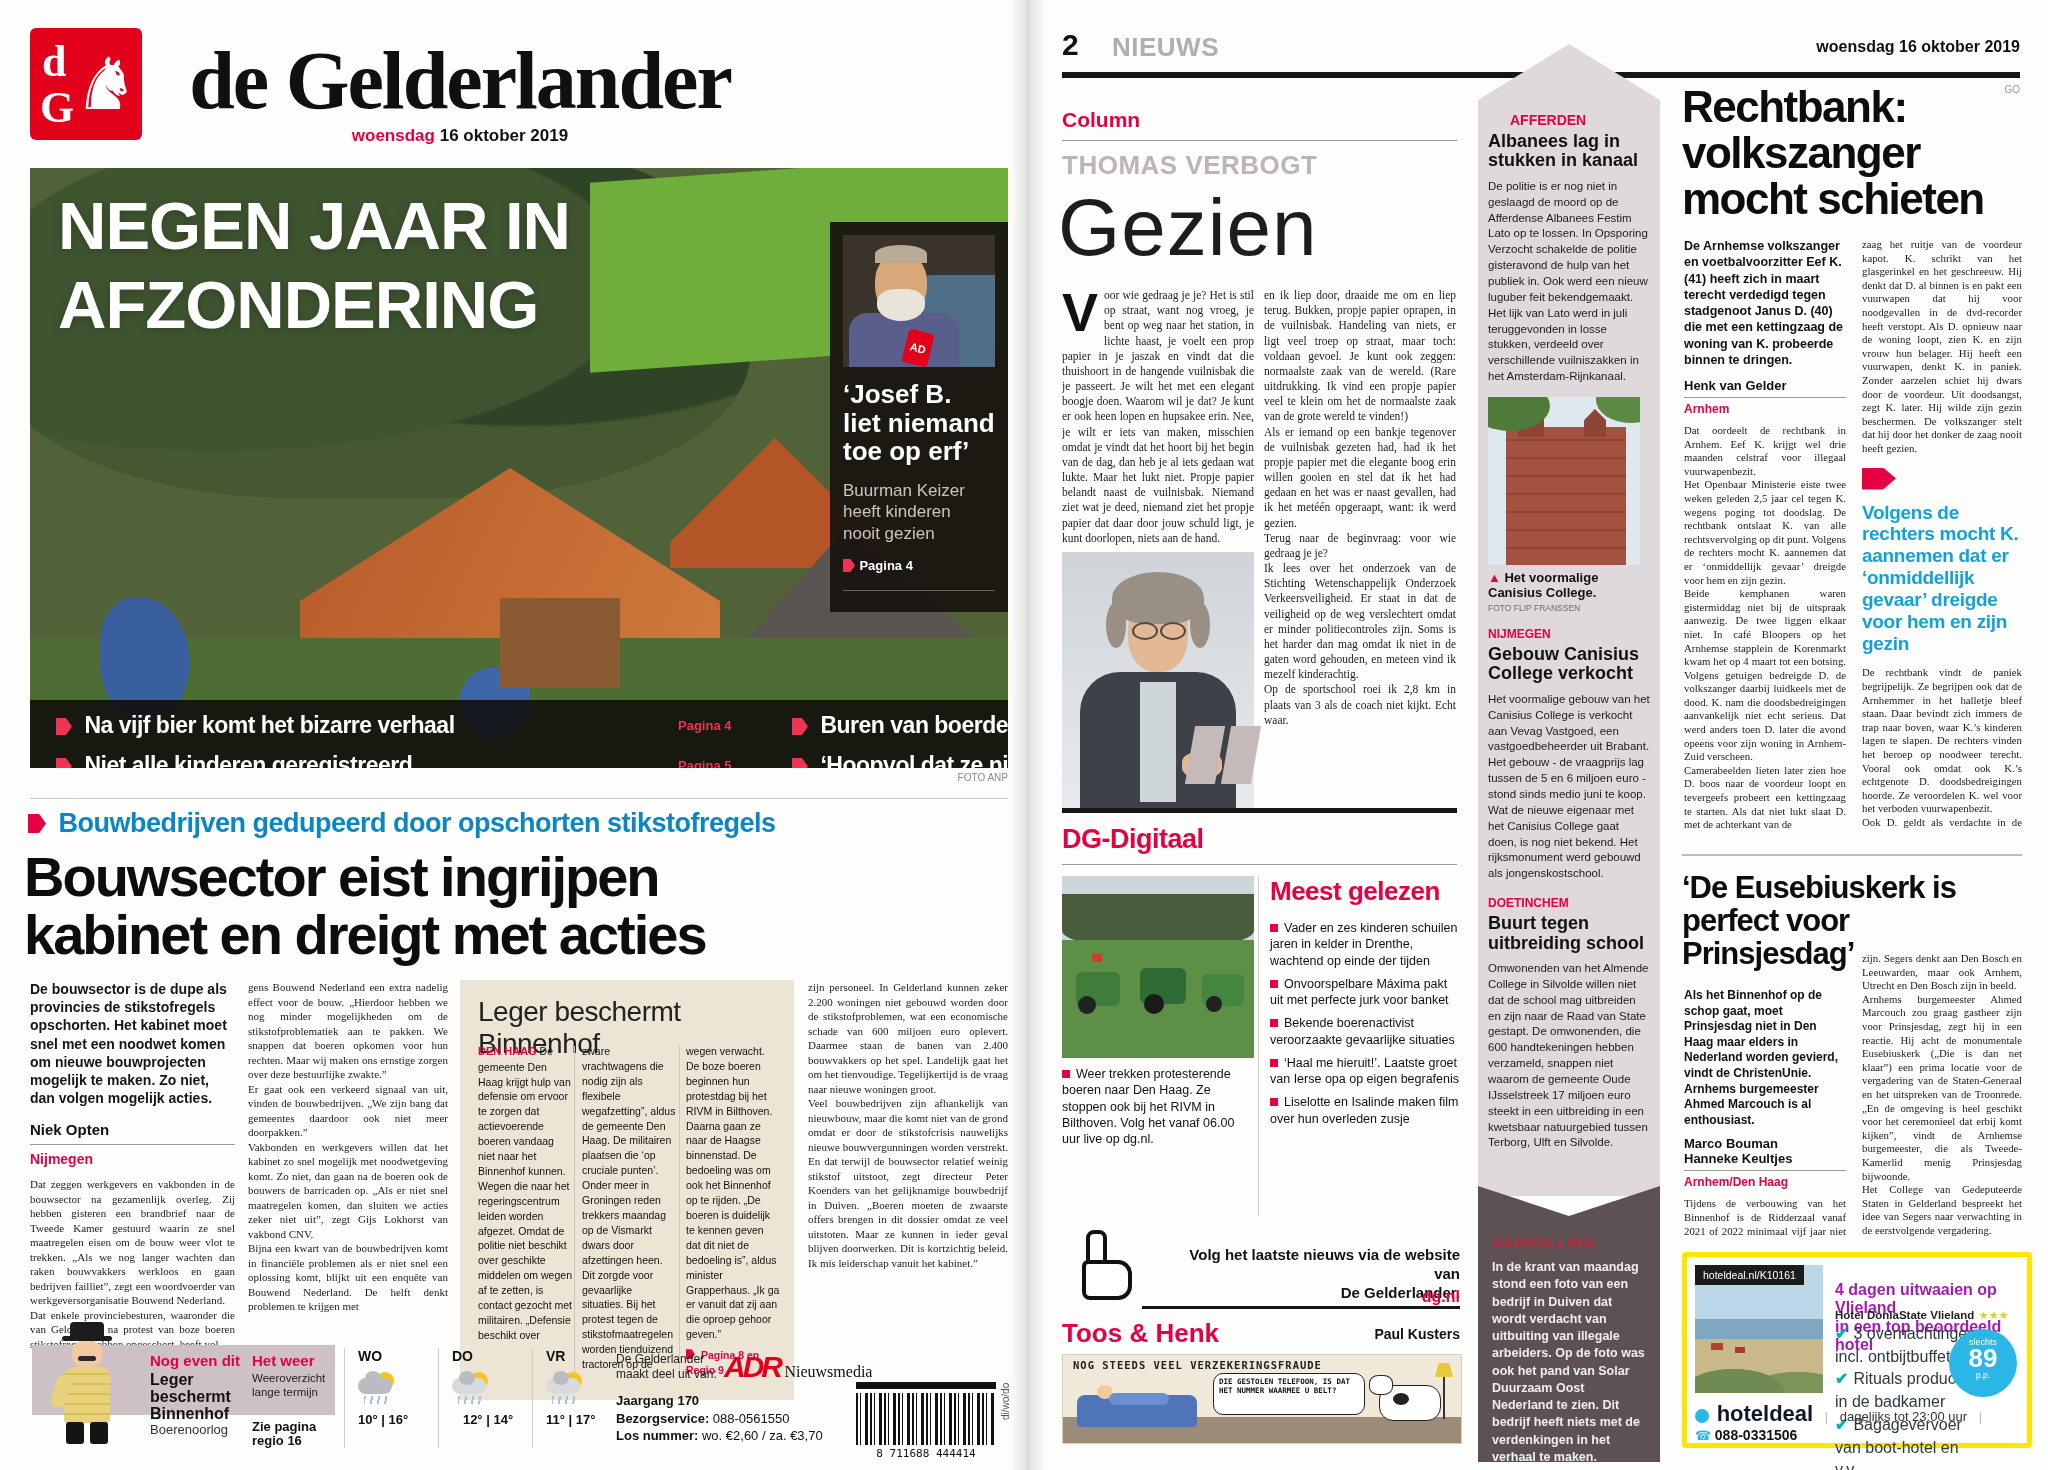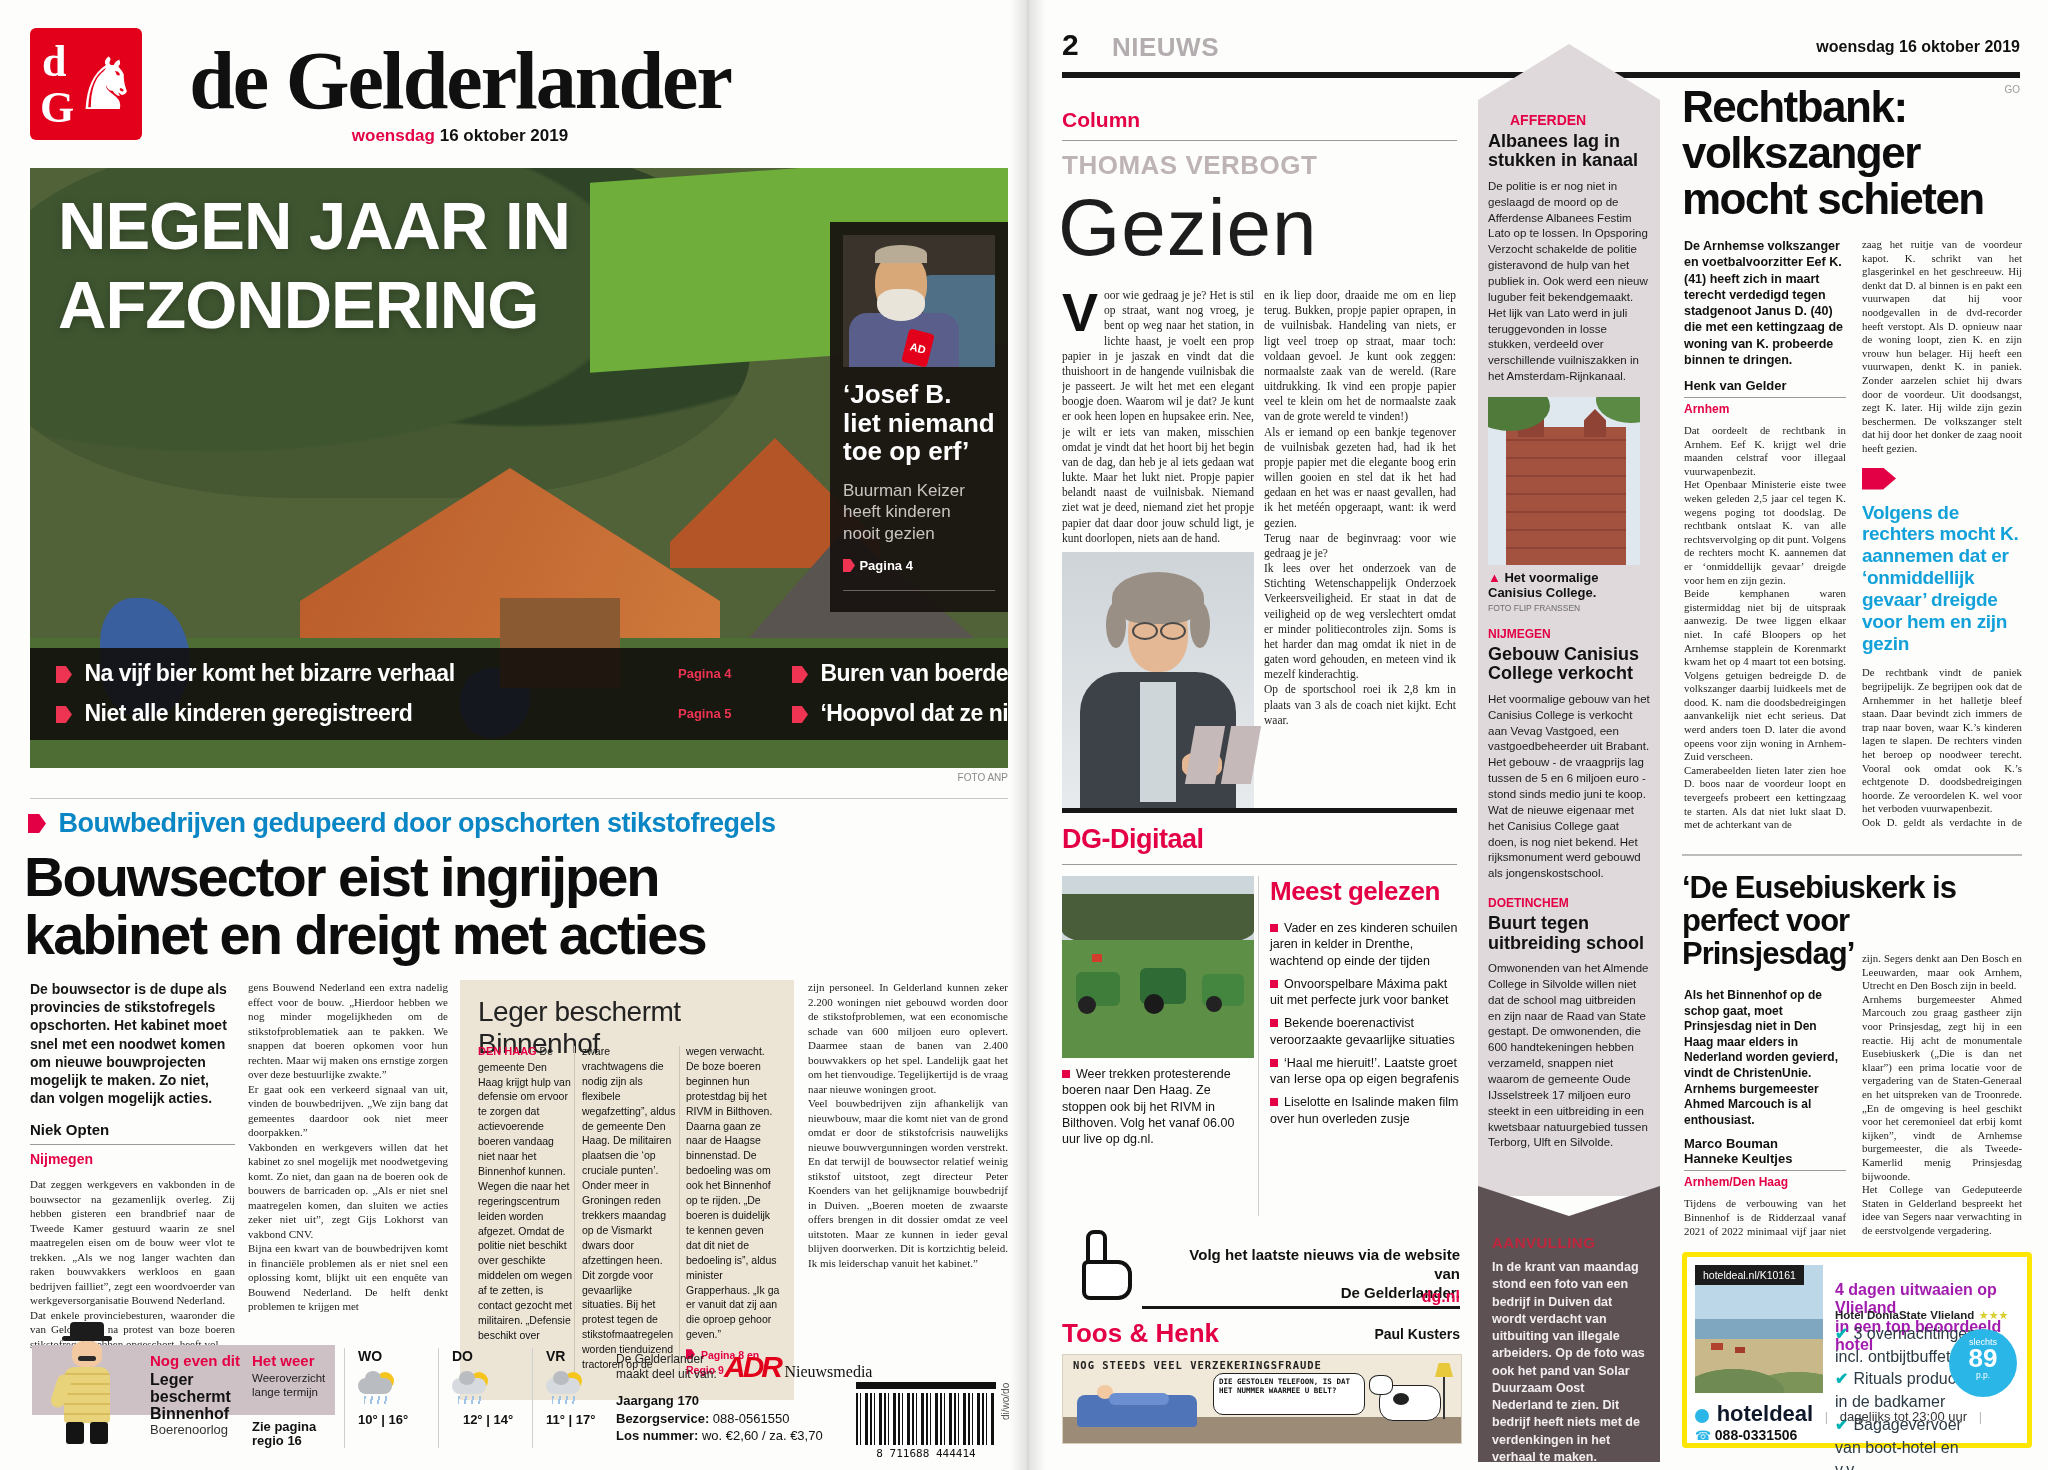--- a/index.html
+++ b/index.html
@@ -75,21 +75,21 @@
         </div>
         <div class="abs" style="left:13px;top:158px;width:152px;color:#fff;font-weight:bold;font-size:26px;line-height:1.1;">‘Josef B. liet niemand toe op erf’</div>
         <div class="abs" style="left:13px;top:258px;width:140px;color:#c9c4c0;font-size:17px;line-height:1.25;">Buurman Keizer heeft kinderen nooit gezien</div>
         <div class="abs" style="left:13px;top:334px;">
           <span class="pent-pink" style="width:12px;height:13px;vertical-align:-2px;"></span>
           <span class="b" style="color:#fff;font-size:13px;">Pagina 4</span>
         </div>
         <div class="abs" style="left:13px;top:368px;width:152px;height:1px;background:#6b625c;"></div>
       </div>
 
-      <div class="abs" style="left:0;top:480px;width:978px;height:92px;background:rgba(16,12,10,0.88);">
+      <div class="abs" style="left:0;top:532px;width:978px;height:92px;background:rgba(16,12,10,0.88);">
         <div class="abs" style="left:26px;top:12px;width:690px;">
           <span class="pent-pink" style="width:16px;height:17px;vertical-align:-2px;margin-right:8px;"></span>
           <span class="b" style="color:#fff;font-size:23px;letter-spacing:-0.5px;">Na vijf bier komt het bizarre verhaal</span>
         </div>
         <span class="abs b" style="left:648px;top:18px;color:#ef3352;font-size:13px;">Pagina 4</span>
         <div class="abs" style="left:26px;top:52px;width:690px;">
           <span class="pent-pink" style="width:16px;height:17px;vertical-align:-2px;margin-right:8px;"></span>
           <span class="b" style="color:#fff;font-size:23px;letter-spacing:-0.5px;">Niet alle kinderen geregistreerd</span>
         </div>
         <span class="abs b" style="left:648px;top:58px;color:#ef3352;font-size:13px;">Pagina 5</span>

